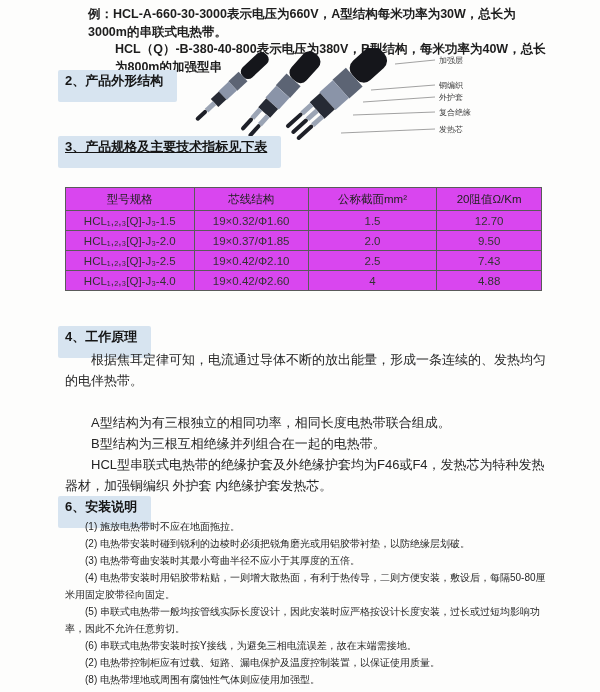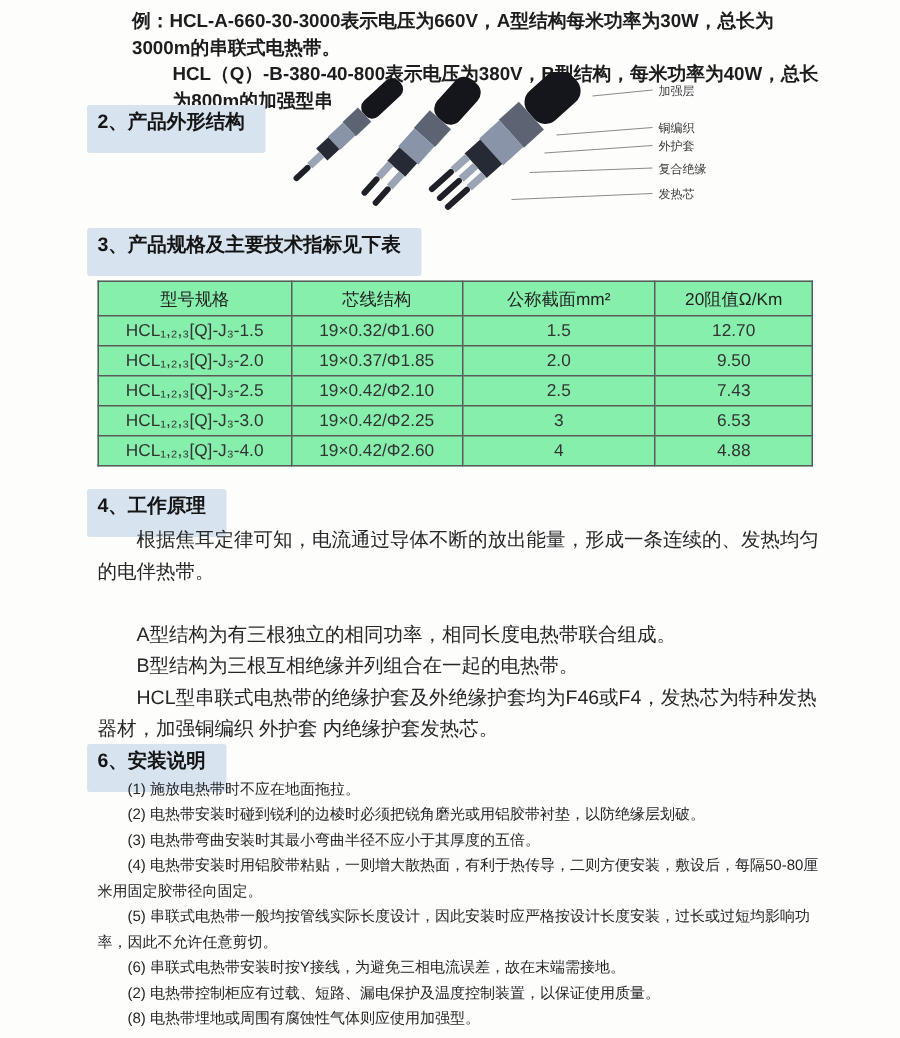--- a/index.html
+++ b/index.html
@@ -28,37 +28,37 @@
   
   .sec-title {
     position:absolute; left:58px;
     font-size:13px; font-weight:bold; color:#151515;
     background:#d7e4f0;
     padding:2px 14px 12px 7px;
     border-radius:2px;
     white-space:nowrap;
   }
   .t2 { top:70px; }
-  .t3 { top:152px; }
+  .t3 { top:136px;text-decoration:underline; }
   .t4 { top:326px; }
   .t5 { top:388px; }
   .t6 { top:496px; }
 
   
   .diagram { position:absolute; top:48px; left:163px; width:382px; height:106px; }
   .diagram text { font-size:8px; fill:#3a3a3a; }
   .diagram line { stroke:#8a8a8a; stroke-width:0.8; }
 
   
   table.spec {
     position:absolute; top:187px; left:65px; width:477px;
     border-collapse:collapse;
     font-size:11.5px; color:#333;
     table-layout:fixed;
-    background:#86efac;
+    background:#d946ef;
   }
   table.spec th, table.spec td {
     border:1px solid #5a5a5a;
     text-align:center; vertical-align:middle;
     padding:0 2px;
   }
   table.spec th { height:23px; font-weight:normal; color:#222; }
   table.spec td { height:20px; }
   col.c1 { width:27%; } col.c2 { width:24%; } col.c3 { width:27%; } col.c4 { width:22%; }
 
@@ -163,26 +163,20 @@
         <td>2.0</td>
         <td>9.50</td>
       </tr>
       <tr>
         <td>HCL₁,₂,₃[Q]-J₃-2.5</td>
         <td>19×0.42/Φ2.10</td>
         <td>2.5</td>
         <td>7.43</td>
       </tr>
       <tr>
-        <td>HCL₁,₂,₃[Q]-J₃-3.0</td>
-        <td>19×0.42/Φ2.25</td>
-        <td>3</td>
-        <td>6.53</td>
-      </tr>
-      <tr>
         <td>HCL₁,₂,₃[Q]-J₃-4.0</td>
         <td>19×0.42/Φ2.60</td>
         <td>4</td>
         <td>4.88</td>
       </tr>
     </tbody>
   </table>
 
   <div class="sec-title t4">4、工作原理</div>
   <div class="para p4">

